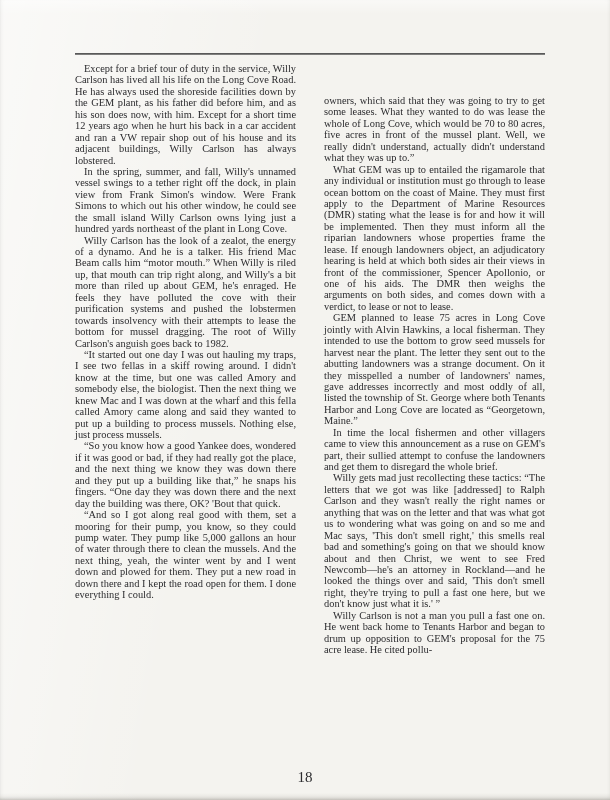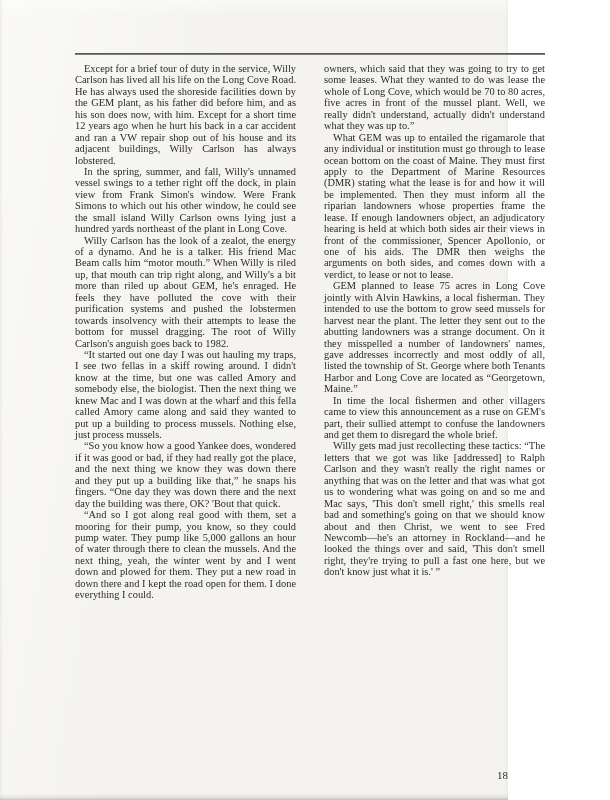--- a/index.html
+++ b/index.html
@@ -9,21 +9,21 @@
   }
   body {
     width: 610px;
     height: 800px;
     overflow: hidden;
     font-family: "Liberation Serif", "DejaVu Serif", serif;
   }
 
   #page {
     position: relative;
-    width: 508px;
+    width: 610px;
     height: 800px;
     background: #f4f3ef;
     background-image:
       linear-gradient(100deg, rgba(255,255,255,0.55) 0%, rgba(255,255,255,0.0) 38%),
       linear-gradient(0deg, rgba(206,203,196,0.55) 0px, rgba(206,203,196,0.0) 7px),
       linear-gradient(180deg, rgba(255,255,255,0.5) 0px, rgba(255,255,255,0.0) 14px);
     box-sizing: border-box;
   }
 
   
@@ -68,29 +68,30 @@
     font-size: 10.4px;
     line-height: 11.43px;
     color: #2b2b2e;
     text-indent: 9px;
     hyphens: manual;
     letter-spacing: 0.0px;
     word-spacing: 0.0px;
   }
   .para.noindent {
     text-indent: 0;
+    margin-top: 32px;
   }
 
   #page-number {
     position: absolute;
     left: 0;
     right: 0;
     top: 769px;
-    text-align: right;
-    font-size: 11px;
+    text-align: center;
+    font-size: 15px;
     color: #2b2b2e;
     font-family: "Liberation Serif", "DejaVu Serif", serif;
   }
 </style>
 </head>
 <body>
 
 <div id="page">
 
   <div id="rule"></div>
@@ -105,19 +106,20 @@
       <p class="para">“So you know how a good Yankee does, wondered if it was good or bad, if they had really got the place, and the next thing we know they was down there and they put up a building like that,” he snaps his fingers. “One day they was down there and the next day the building was there, OK? 'Bout that quick.</p>
       <p class="para">“And so I got along real good with them, set a mooring for their pump, you know, so they could pump water. They pump like 5,000 gallons an hour of water through there to clean the mussels. And the next thing, yeah, the winter went by and I went down and plowed for them. They put a new road in down there and I kept the road open for them. I done everything I could.</p>
     </div>
 
     <div class="column">
       <p class="para noindent">owners, which said that they was going to try to get some leases. What they wanted to do was lease the whole of Long Cove, which would be 70 to 80 acres, five acres in front of the mussel plant. Well, we really didn't understand, actually didn't understand what they was up to.”</p>
       <p class="para">What GEM was up to entailed the rigamarole that any individual or institution must go through to lease ocean bottom on the coast of Maine. They must first apply to the Department of Marine Resources (DMR) stating what the lease is for and how it will be implemented. Then they must inform all the riparian landowners whose properties frame the lease. If enough landowners object, an adjudicatory hearing is held at which both sides air their views in front of the commissioner, Spencer Apollonio, or one of his aids. The DMR then weighs the arguments on both sides, and comes down with a verdict, to lease or not to lease.</p>
       <p class="para">GEM planned to lease 75 acres in Long Cove jointly with Alvin Hawkins, a local fisherman. They intended to use the bottom to grow seed mussels for harvest near the plant. The letter they sent out to the abutting landowners was a strange document. On it they misspelled a number of landowners' names, gave addresses incorrectly and most oddly of all, listed the township of St. George where both Tenants Harbor and Long Cove are located as “Georgetown, Maine.”</p>
       <p class="para">In time the local fishermen and other villagers came to view this announcement as a ruse on GEM's part, their sullied attempt to confuse the landowners and get them to disregard the whole brief.</p>
       <p class="para">Willy gets mad just recollecting these tactics: “The letters that we got was like [addressed] to Ralph Carlson and they wasn't really the right names or anything that was on the letter and that was what got us to wondering what was going on and so me and Mac says, 'This don't smell right,' this smells real bad and something's going on that we should know about and then Christ, we went to see Fred Newcomb—he's an attorney in Rockland—and he looked the things over and said, 'This don't smell right, they're trying to pull a fast one here, but we don't know just what it is.' ”</p>
+      <p class="para">Willy Carlson is not a man you pull a fast one on. He went back home to Tenants Harbor and began to drum up opposition to GEM's proposal for the 75 acre lease. He cited pollu-</p>
     </div>
 
   </div>
 
   <div id="page-number">18</div>
 
 </div>
 
 </body></html>

